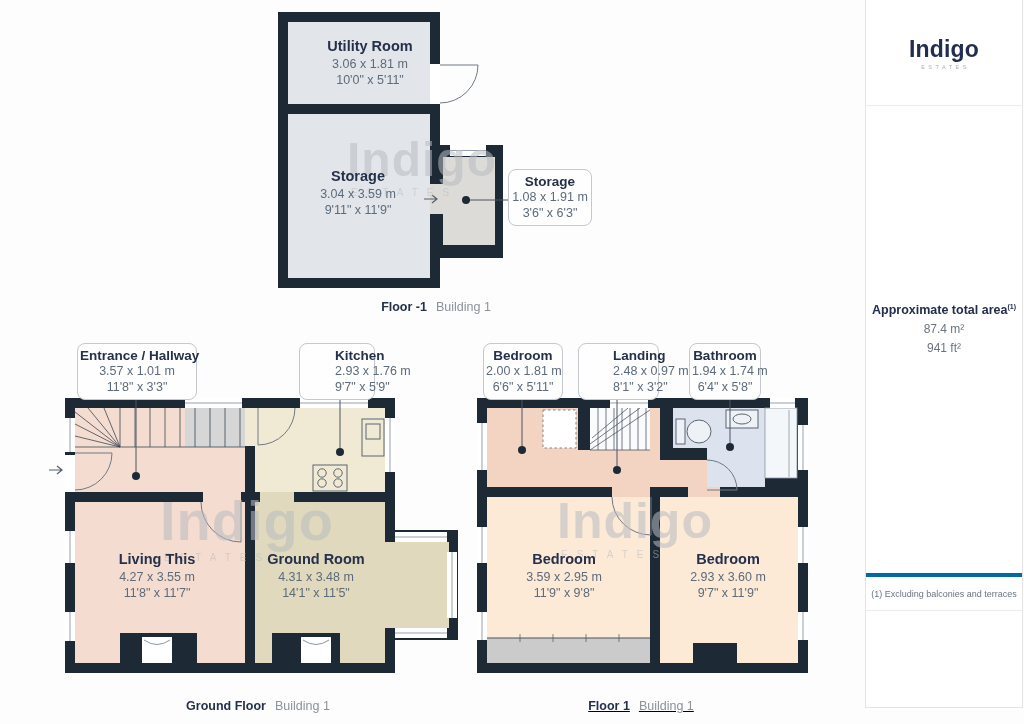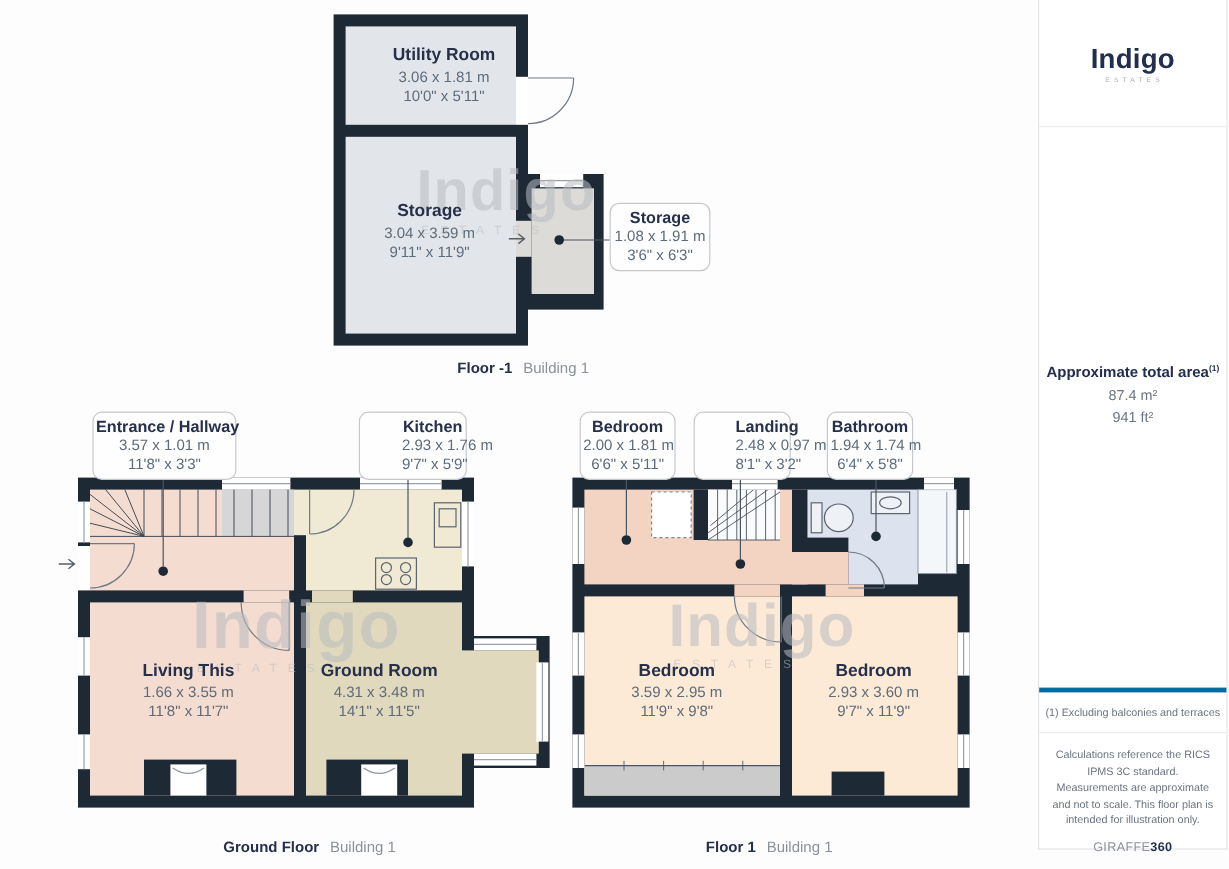--- a/index.html
+++ b/index.html
@@ -278,28 +278,28 @@
 </div>
 <div class="floor-caption" style="left:436px;top:300px;">
   <span class="fc-b">Floor -1</span><span class="fc-l">Building 1</span>
 </div>
 
 <div class="callout" style="left:77px;top:343px;width:120px;">
   <div class="t">Entrance / Hallway</div>
   <div class="d">3.57 x 1.01 m</div>
   <div class="d">11'8" x 3'3"</div>
 </div>
-<div class="callout" style="left:299px;top:343px;width:90px;padding-left:35px;">
+<div class="callout" style="left:299px;top:343px;width:76px;padding-left:35px;">
   <div class="t">Kitchen</div>
   <div class="d">2.93 x 1.76 m</div>
   <div class="d">9'7" x 5'9"</div>
 </div>
 <div class="room-label" style="left:157px;top:551px;">
   <div class="t">Living This</div>
-  <div class="d">1.66 x 3.55 m</div>
+  <div class="d">4.27 x 3.55 m</div>
   <div class="d">11'8" x 11'7"</div>
 </div>
 <div class="room-label" style="left:316px;top:551px;">
   <div class="t">Ground Room</div>
   <div class="d">4.31 x 3.48 m</div>
   <div class="d">14'1" x 11'5"</div>
 </div>
 <div class="floor-caption" style="left:258px;top:699px;">
   <span class="fc-b">Ground Floor</span><span class="fc-l">Building 1</span>
 </div>
@@ -322,36 +322,30 @@
 <div class="room-label" style="left:564px;top:551px;">
   <div class="t">Bedroom</div>
   <div class="d">3.59 x 2.95 m</div>
   <div class="d">11'9" x 9'8"</div>
 </div>
 <div class="room-label" style="left:728px;top:551px;">
   <div class="t">Bedroom</div>
   <div class="d">2.93 x 3.60 m</div>
   <div class="d">9'7" x 11'9"</div>
 </div>
-<div class="floor-caption" style="left:641px;top:699px;">
+<div class="floor-caption" style="left:641px;top:699px;text-decoration:underline;">
   <span class="fc-b">Floor 1</span><span class="fc-l">Building 1</span>
 </div>
 
 <aside class="sidebar">
   <div class="logo">
     <div class="logo-word">Indigo</div>
     <div class="logo-sub">ESTATES</div>
   </div>
   <div class="area-block">
     <div class="area-title">
       <span>Approximate total area</span><sup>(1)</sup>
     </div>
     <div class="area-val">87.4 m²</div>
     <div class="area-val">941 ft²</div>
   </div>
   <div class="footnote">(1) Excluding balconies and terraces</div>
-  <div class="disclaimer-block">
-    <p class="disclaimer">Calculations reference the RICS IPMS 3C standard. Measurements are approximate and not to scale. This floor plan is intended for illustration only.</p>
-    <div class="giraffe">
-      <span class="g1">GIRAFFE</span><span class="g2">360</span>
-    </div>
-  </div>
 </aside>
 
 </body></html>

